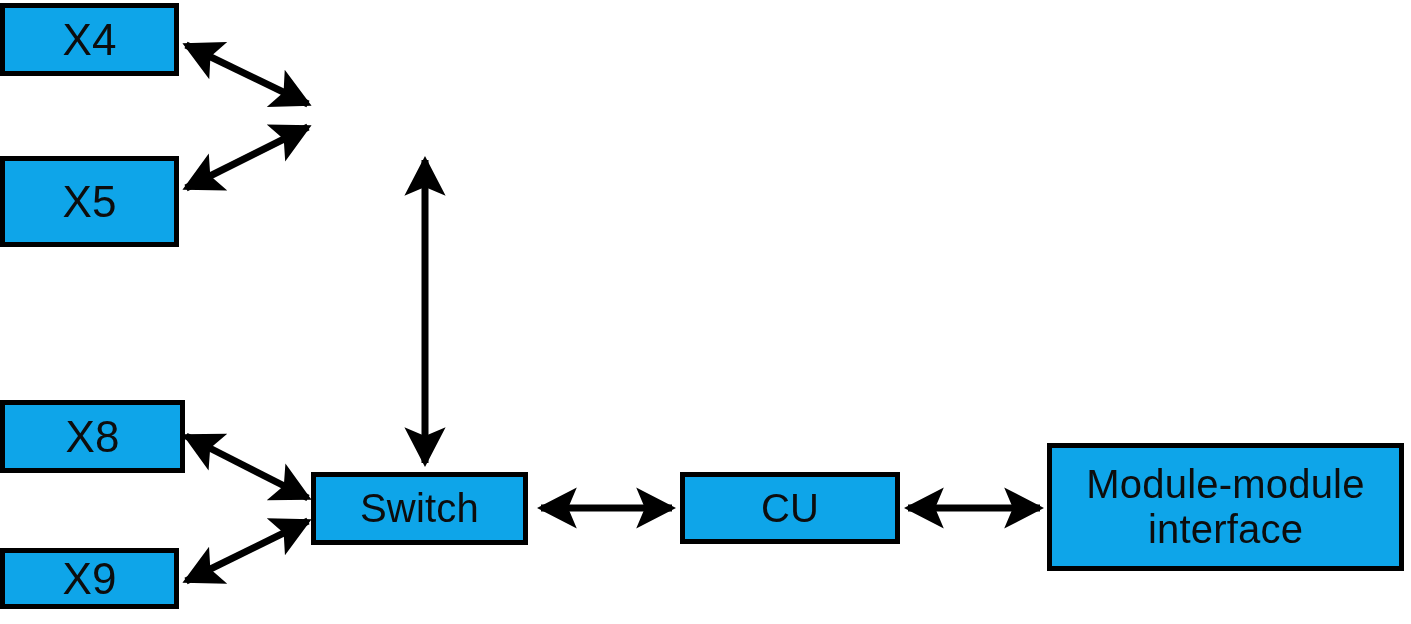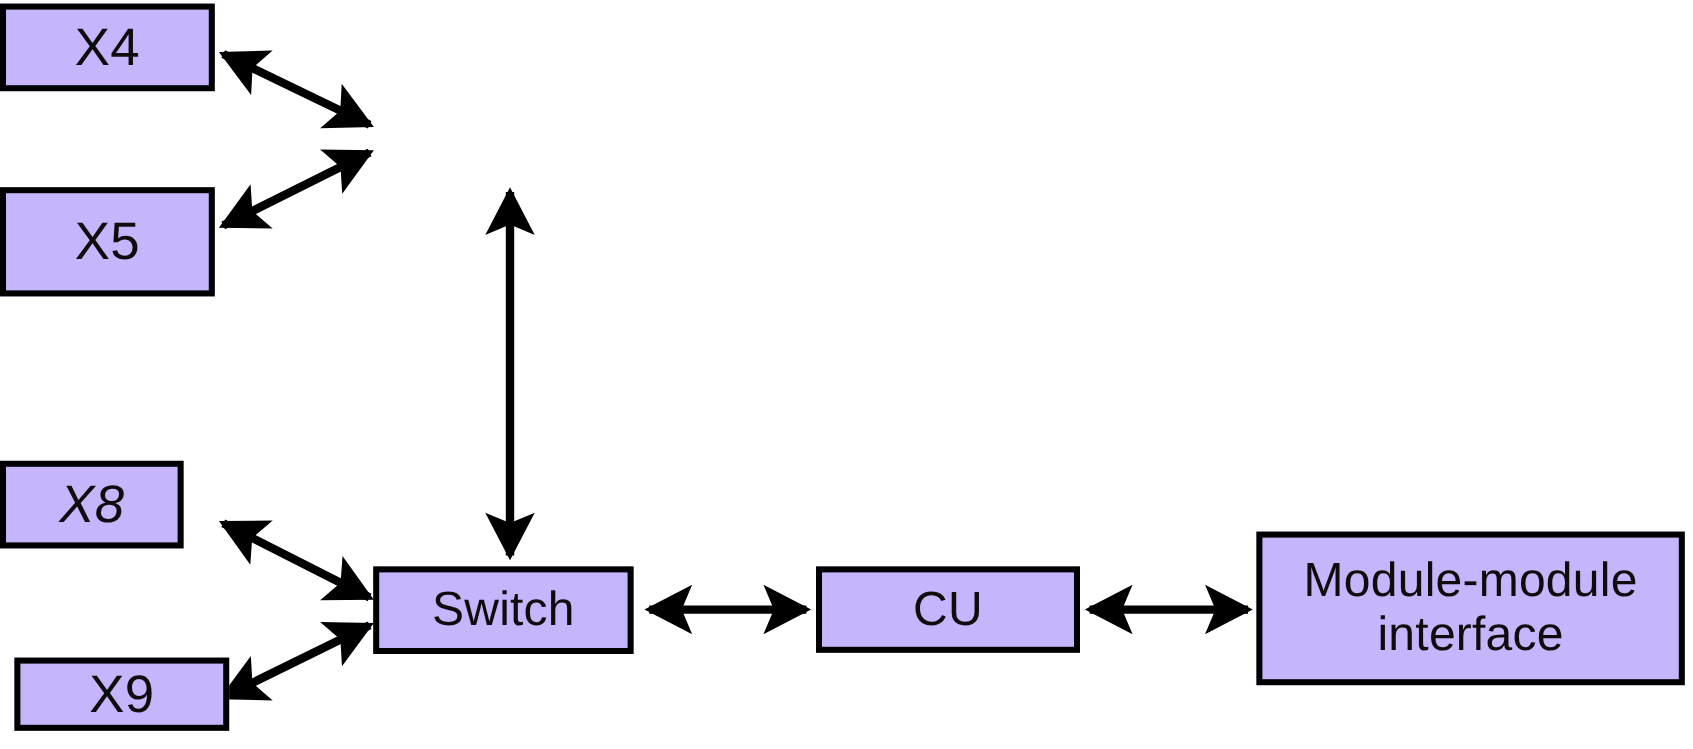--- a/index.html
+++ b/index.html
@@ -23,21 +23,21 @@
     position: absolute;
     top: 0;
     left: 0;
     width: 1411px;
     height: 624px;
     display: block;
   }
   .node-box {
     position: absolute;
     box-sizing: border-box;
-    background: #c4b5fd;
+    background: #0ea5e9;
     border: 5px solid #000000;
     display: flex;
     align-items: center;
     justify-content: center;
     text-align: center;
   }
   .node-label {
     font-family: "Liberation Sans", sans-serif;
     font-weight: 300;
     color: #0d0d0d;
@@ -91,25 +91,25 @@
 
   <div class="node-box" style="left:0px; top:3px; width:179px; height:73px;">
     <span class="node-label sz-lg">X4</span>
   </div>
 
   <div class="node-box" style="left:0px; top:156px; width:179px; height:91px;">
     <span class="node-label sz-lg">X5</span>
   </div>
 
 
-  <div class="node-box" style="left:0px; top:384px; width:153px; height:73px;font-style:italic;">
+  <div class="node-box" style="left:0px; top:400px; width:185px; height:73px;">
     <span class="node-label sz-lg">X8</span>
   </div>
 
-  <div class="node-box" style="left:12px; top:548px; width:179px; height:61px;">
+  <div class="node-box" style="left:0px; top:548px; width:179px; height:61px;">
     <span class="node-label sz-lg">X9</span>
   </div>
 
   <div class="node-box" style="left:311px; top:472px; width:217px; height:73px;">
     <span class="node-label sz-md">Switch</span>
   </div>
 
   <div class="node-box" style="left:680px; top:472px; width:220px; height:72px;">
     <span class="node-label sz-md">CU</span>
   </div>

